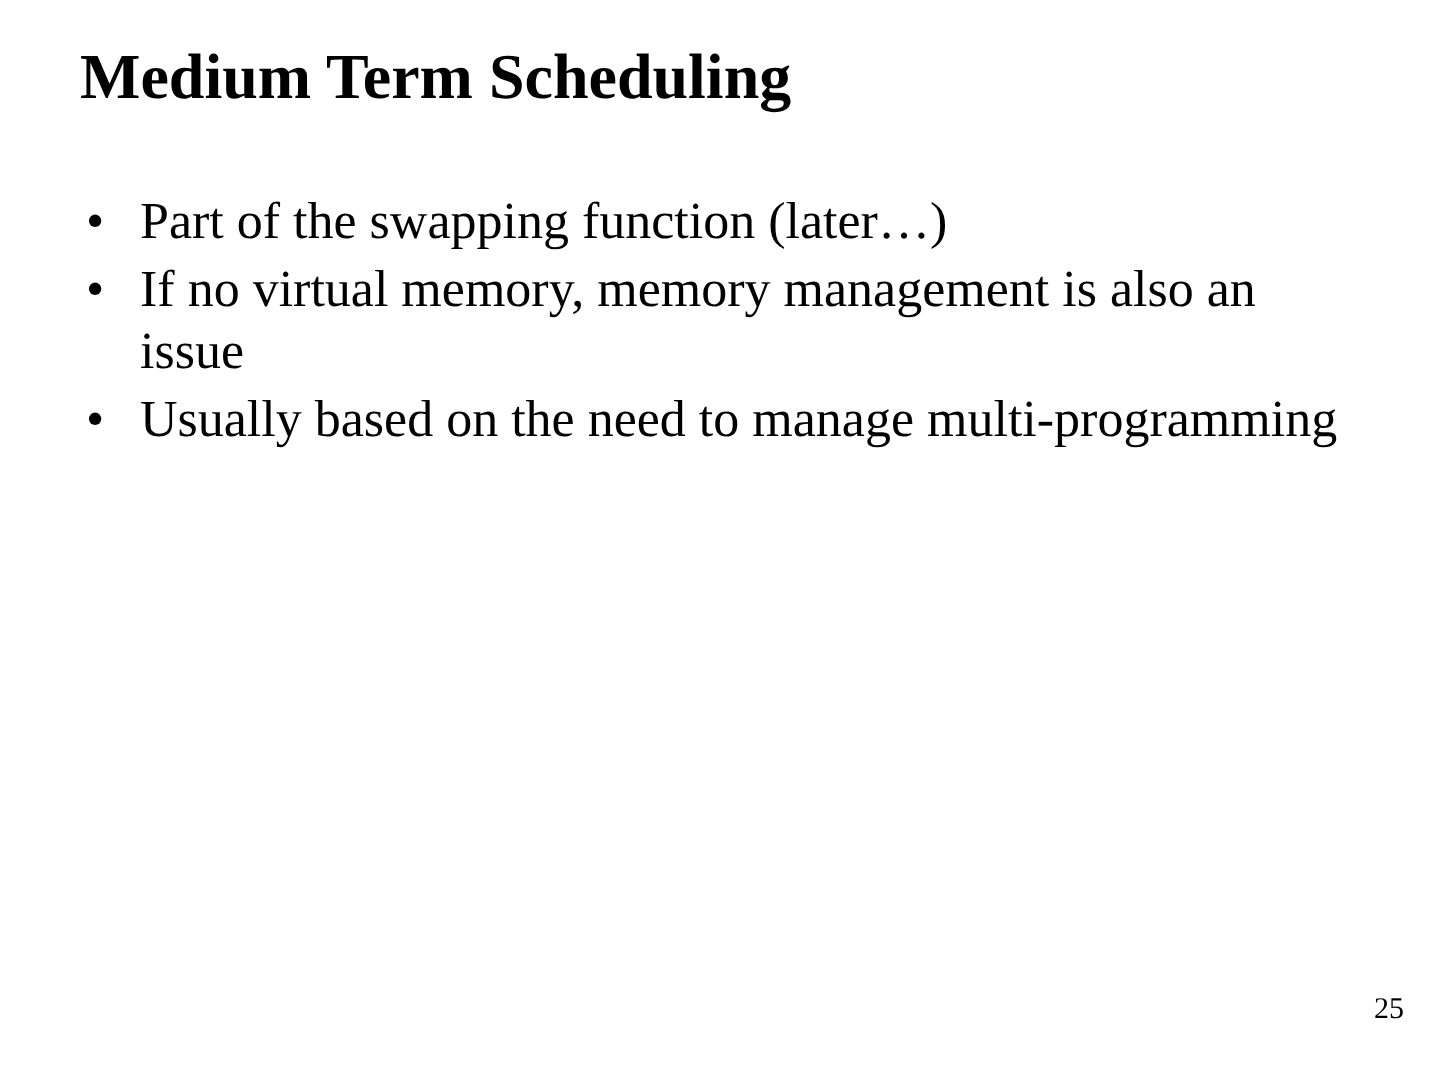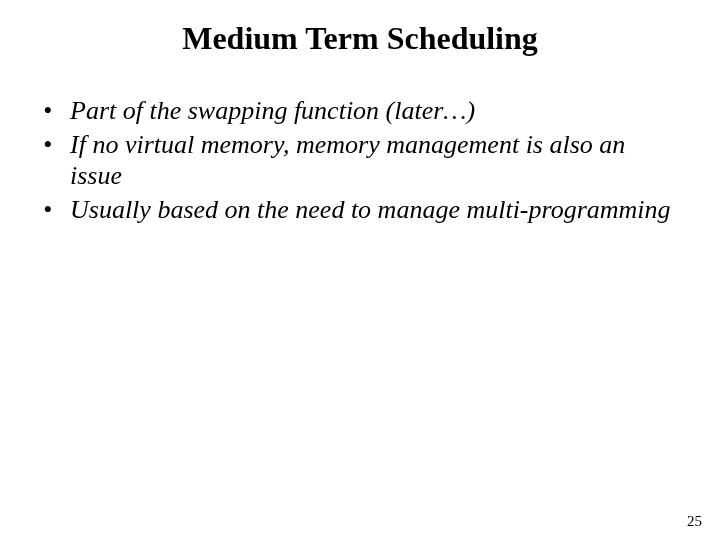--- a/index.html
+++ b/index.html
@@ -18,46 +18,44 @@
     }
     .slide-container {
       width: 100%;
       height: 100%;
       padding: 18px 40px 40px 40px;
       position: relative;
     }
     .slide-title {
       font-size: 32px;
       font-weight: bold;
-      text-align: center;
       margin-bottom: 38px;
       margin-top: 2px;
     }
     .bullet-list {
       list-style: none;
       padding-left: 0;
-      font-style: italic;
     }
     .bullet-item {
       font-size: 26px;
       line-height: 1.22;
       position: relative;
       padding-left: 30px;
       margin-bottom: 2px;
     }
     .bullet-item::before {
       content: "•";
       position: absolute;
       left: 3px;
       top: 0;
       font-size: 26px;
     }
     .page-number {
       position: absolute;
-      bottom: 10px;
+      bottom: 26px;
       right: 18px;
       font-size: 15px;
       font-family: "Times New Roman", Times, serif;
     }
   </style>
 </head>
 <body>
 
 <div class="slide-container">
   <h1 class="slide-title">Medium Term Scheduling</h1>

